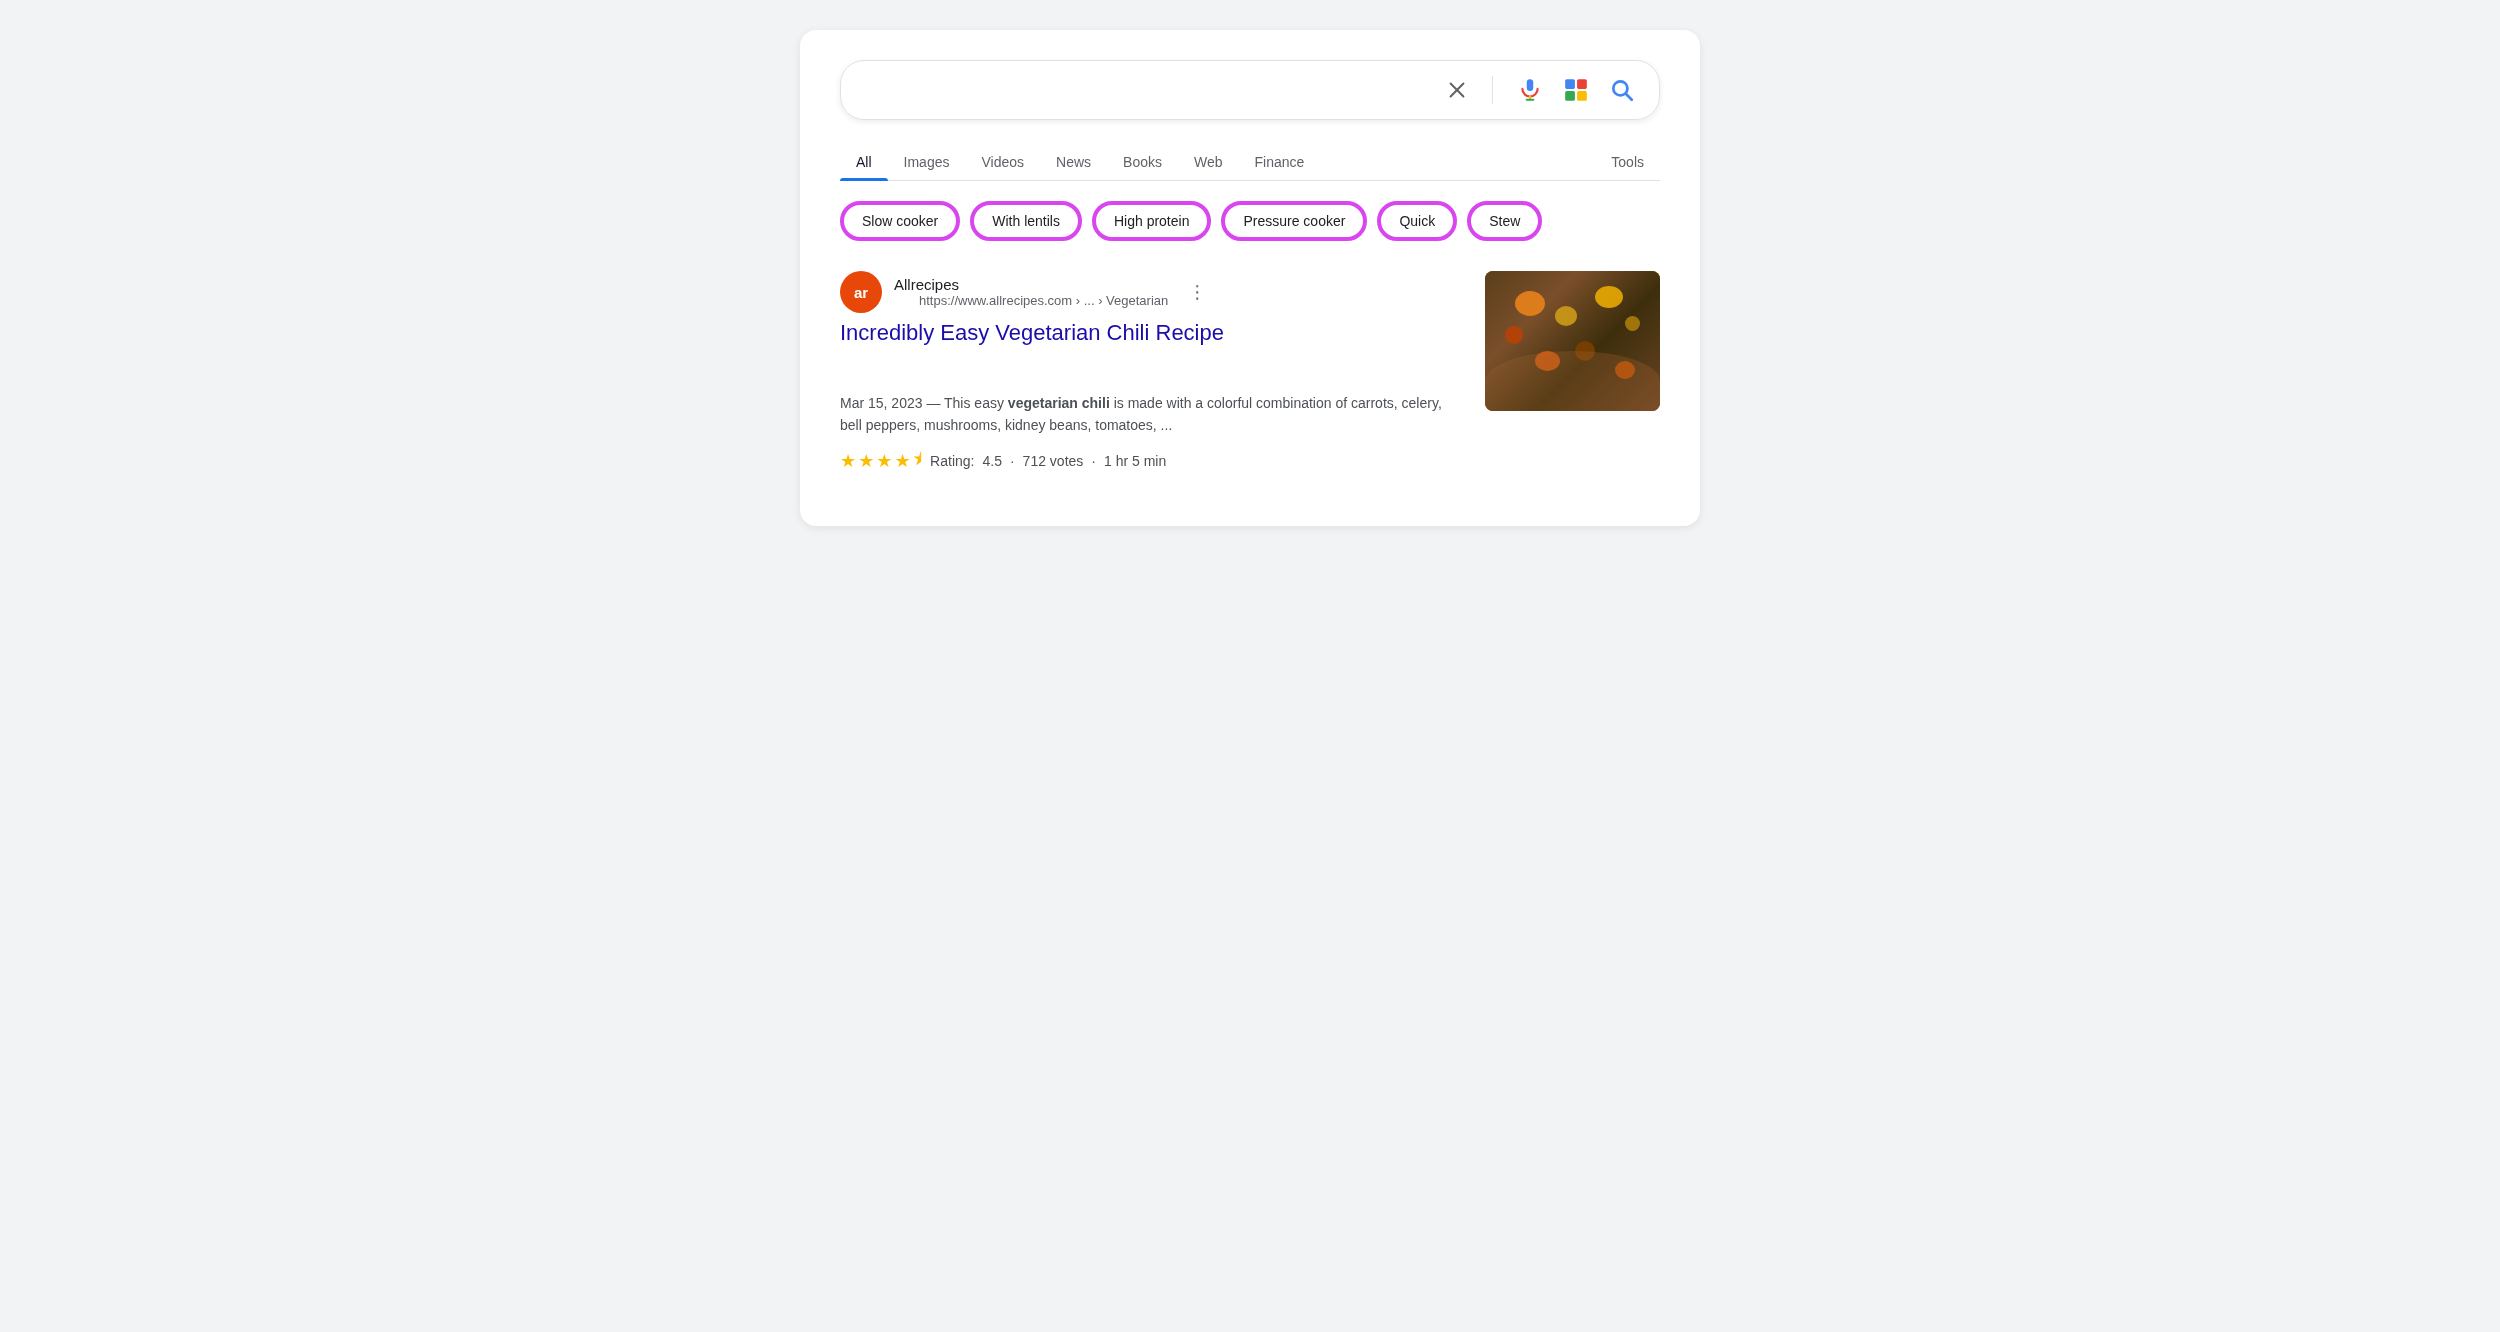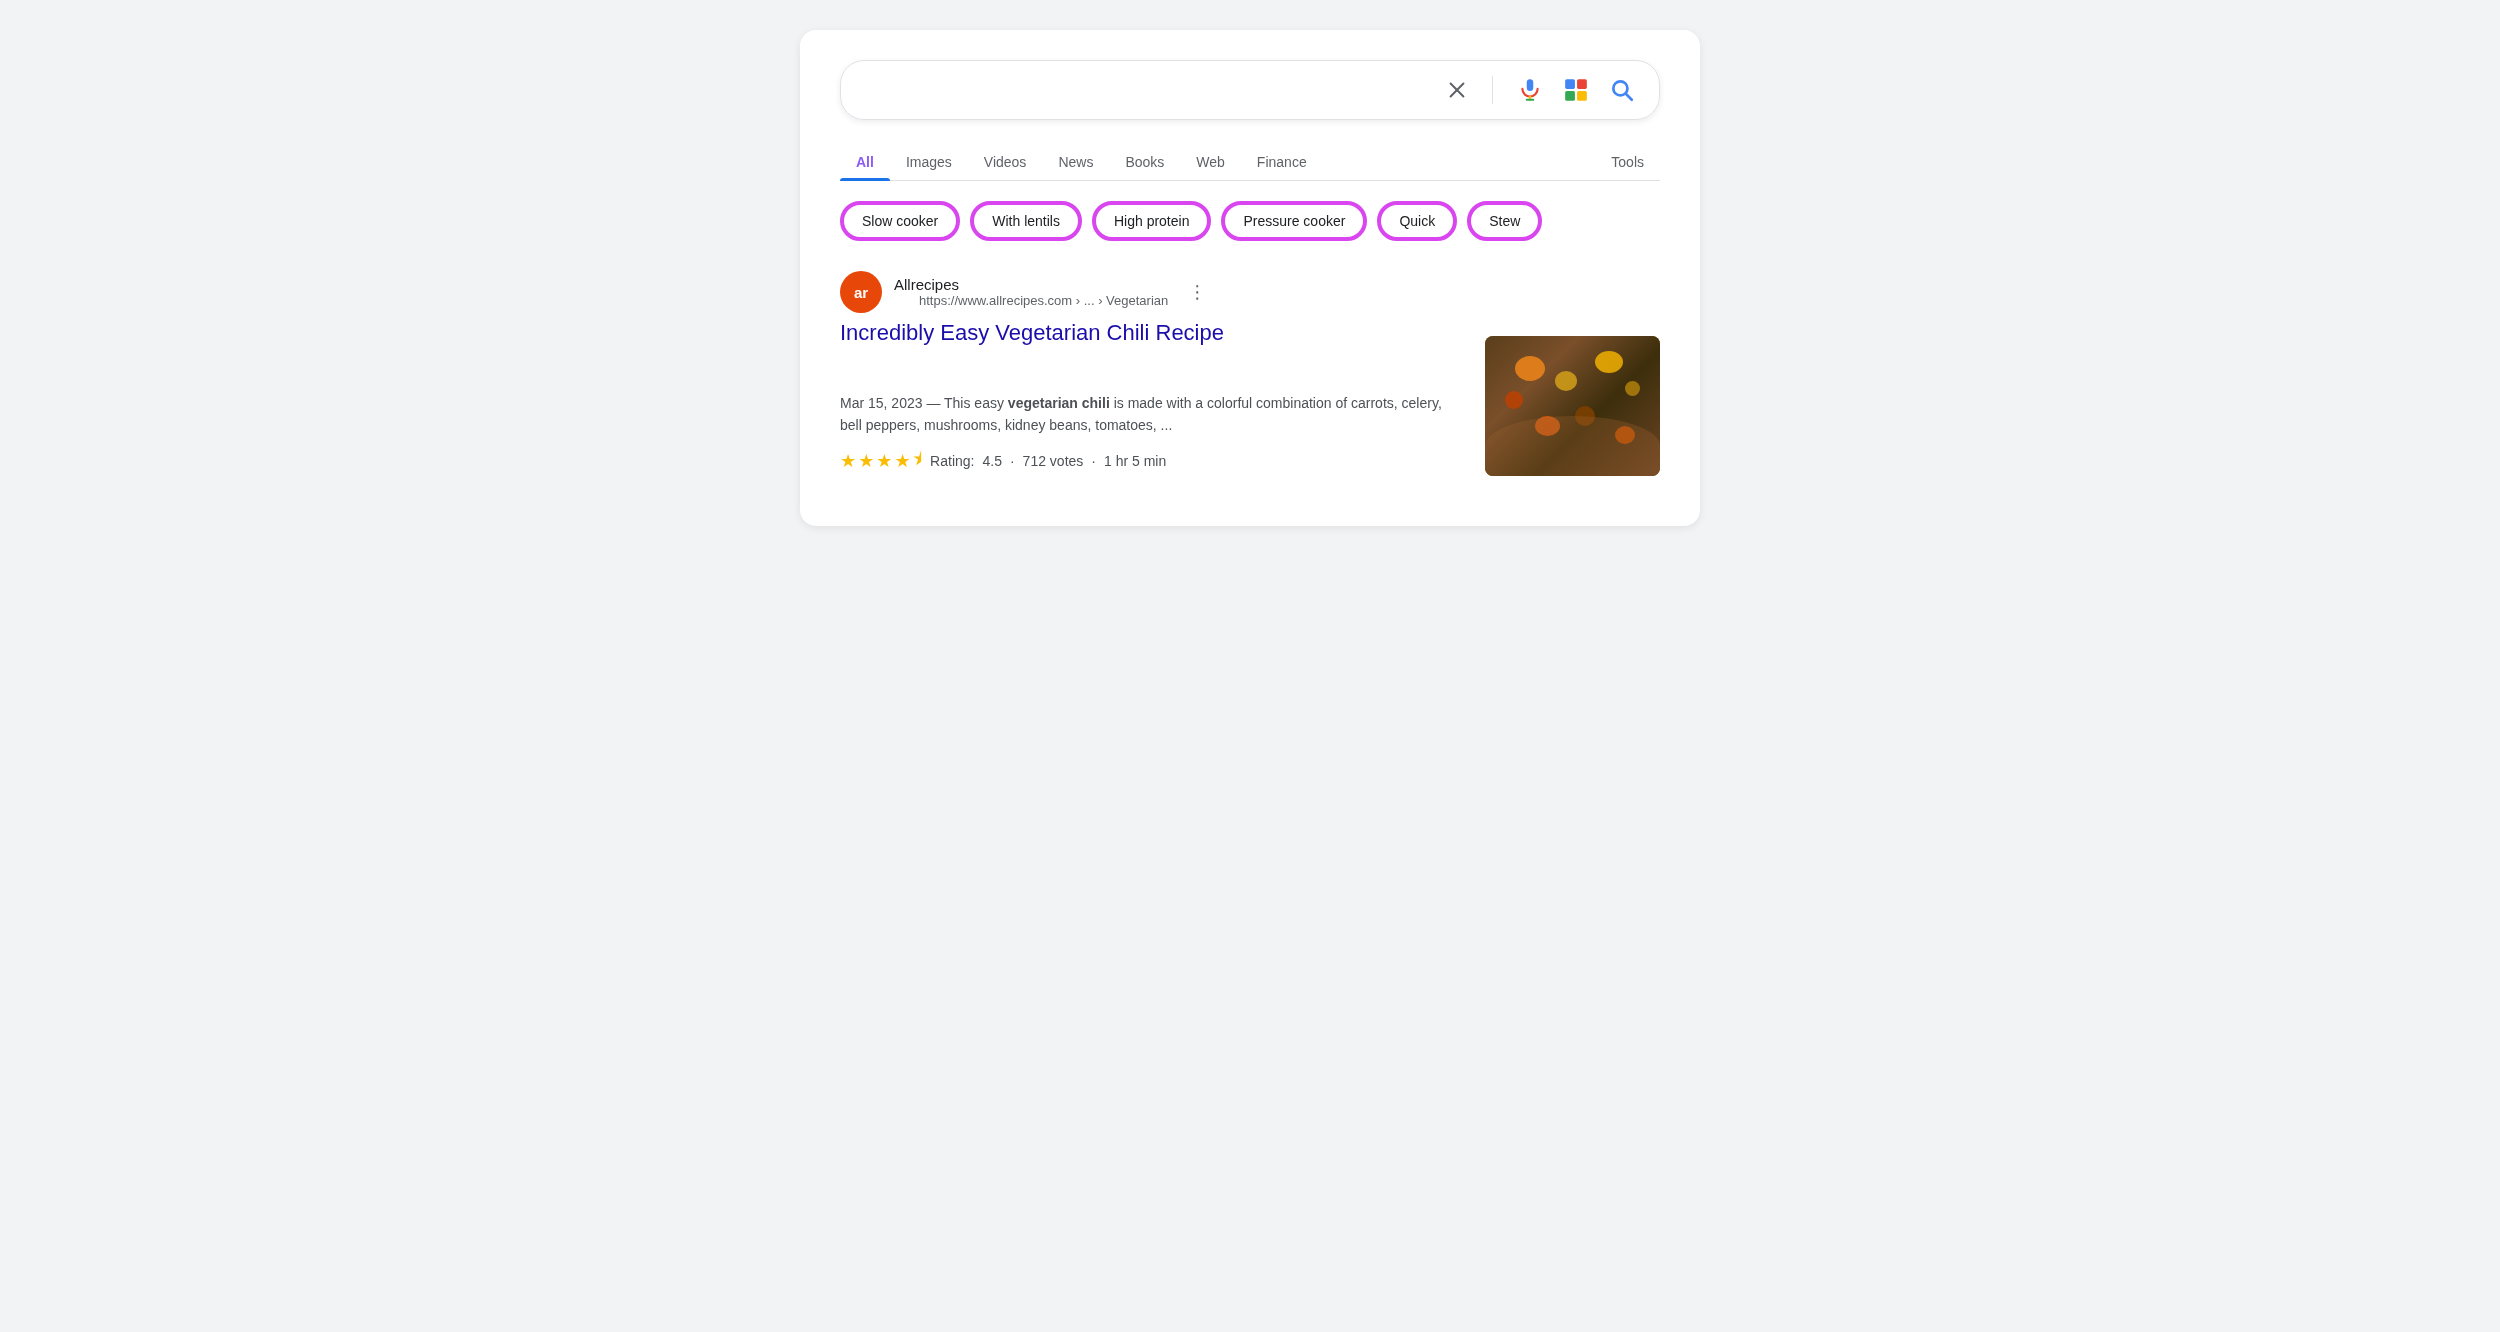--- a/index.html
+++ b/index.html
@@ -76,22 +76,22 @@
     .tab-item {
       padding: 10px 16px;
       font-size: 14px;
       color: #5f6368;
       cursor: pointer;
       text-decoration: none;
       white-space: nowrap;
       position: relative;
     }
     .tab-item.active {
-      color: #8b5cf6;
-      font-weight: 700;
+      color: #0f172a;
+      font-weight: 400;
     }
     .tab-item.active::after {
       content: '';
       position: absolute;
       bottom: -1px;
       left: 0;
       right: 0;
       height: 3px;
       background: #1a73e8;
       border-radius: 3px 3px 0 0;
@@ -116,21 +116,21 @@
       color: #202124;
       cursor: pointer;
       background: #fff;
       white-space: nowrap;
     }
 
     
     .result-container {
       display: flex;
       gap: 25px;
-      align-items: flex-end;
+      align-items: flex-start;
     }
     .result-content {
       flex: 1;
     }
     .result-source-row {
       display: flex;
       align-items: center;
       gap: 12px;
       margin-bottom: 6px;
     }

